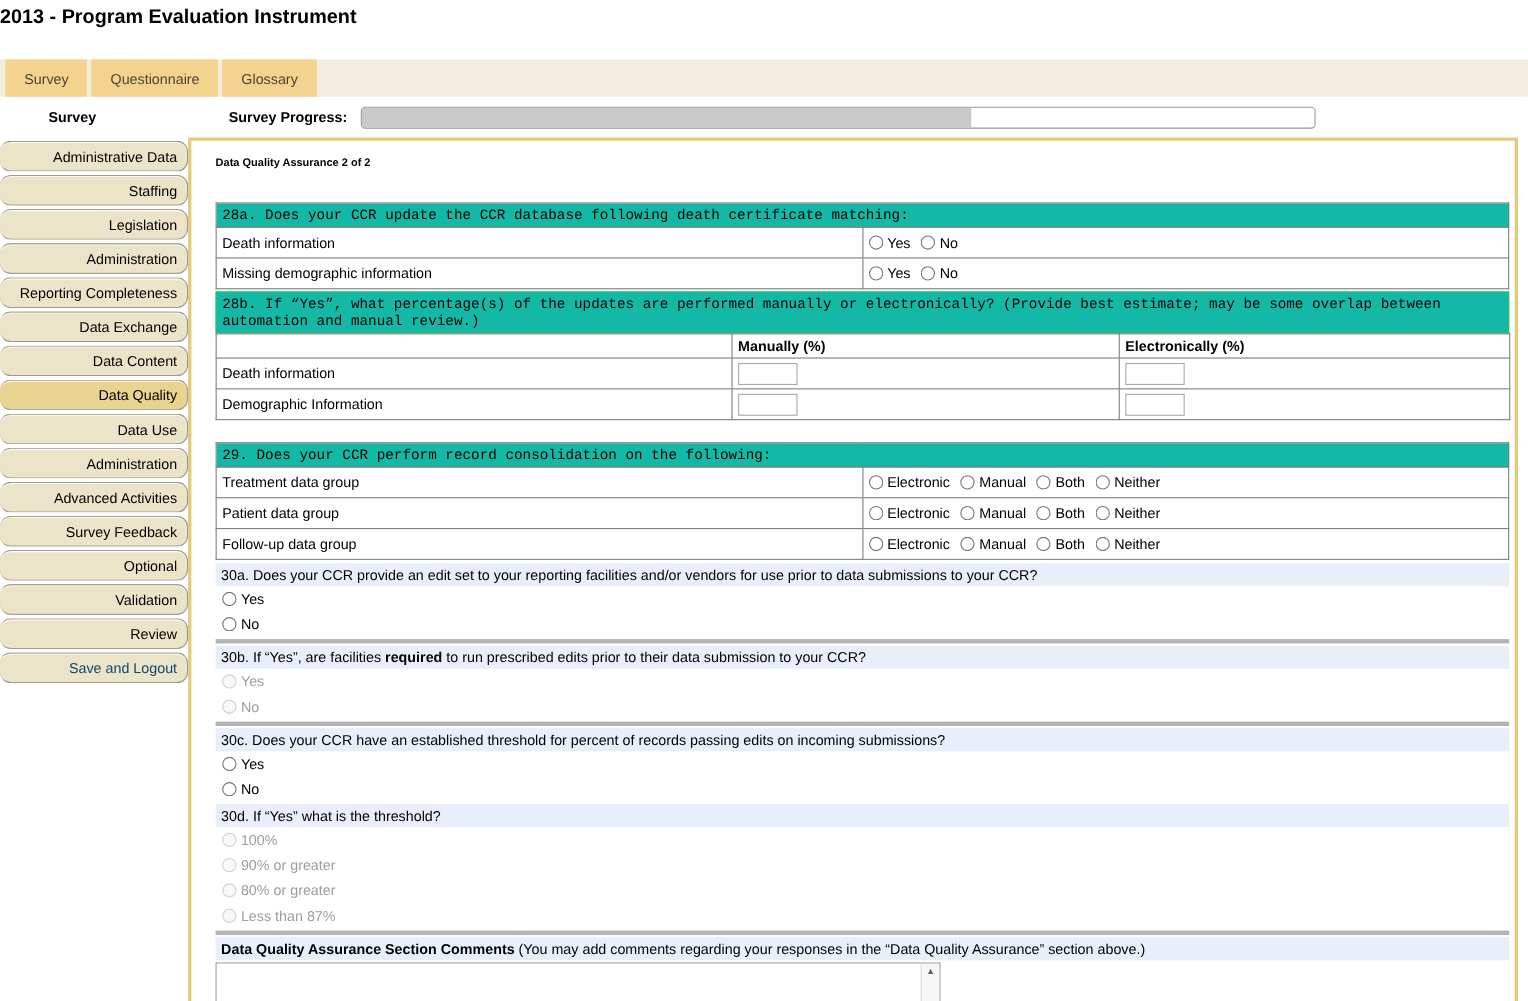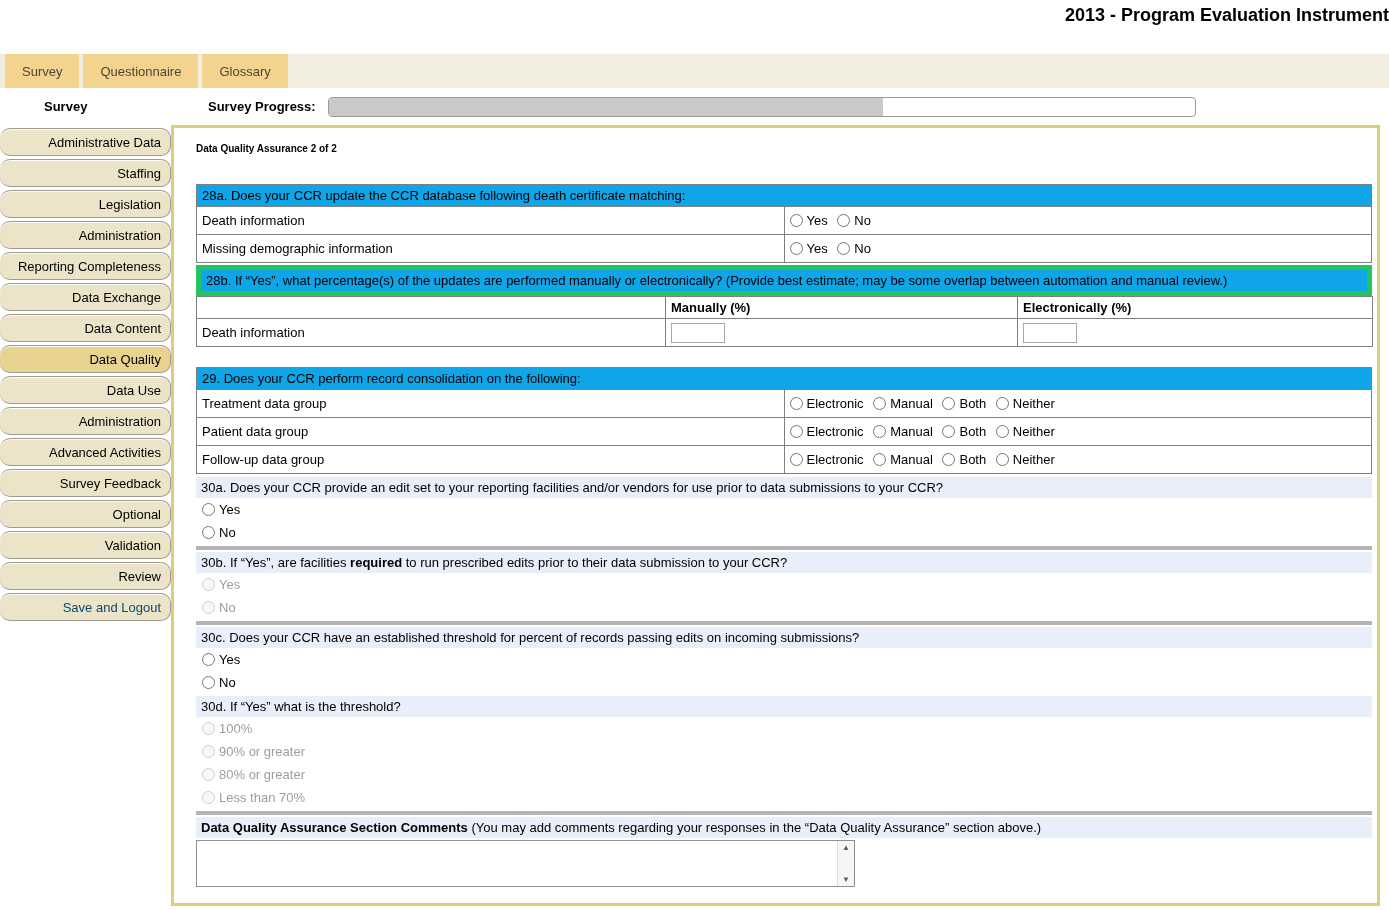--- a/index.html
+++ b/index.html
@@ -4,21 +4,21 @@
 <style>
   * { box-sizing: border-box; }
   html,body { margin:0; padding:0; }
   body {
     width:1389px; height:910px; overflow:hidden;
     background:#ffffff; color:#000;
     font-family:"Liberation Sans", sans-serif; font-size:13px;
   }
   
   .page-title {
-    text-align:right; font-size:18px; font-weight:bold;
+    text-align:left; font-size:18px; font-weight:bold;
     padding-top:5px; height:54px;
   }
   
   .tabstrip {
     height:34px; background:#f2eedf; display:flex; align-items:stretch;
     padding-left:5px;
   }
   .tab {
     background:#f4d38e; color:#4d4537; display:flex; align-items:center;
     padding:0 17px; margin-right:4px; font-size:13px; cursor:pointer;
@@ -49,24 +49,25 @@
   .main-panel {
     flex:1; margin-right:10px; border:3px solid #e2cb7d; background:#fff;
     min-height:781px; padding:15px 4px 10px 22px;
   }
   .main-title { font-weight:bold; margin:0 0 30px 0; font-size:10px; }
   .qwidth { width:1176px; }
   
   table.qtable { border-collapse:collapse; width:1176px; table-layout:fixed; }
   table.qtable td { border:1px solid #7f7f7f; padding:3px 5px; }
   td.qhead, .band {
-    background:#0ea5e9;
+    background:#14b8a6;
+    font-family:Liberation Mono, monospace;
   }
   .band {
-    border:5px solid #22c55e; padding:3px 5px; width:1176px;
+    border:1px solid #22c55e; padding:3px 5px; width:1176px;
   }
   .band2 { background:#e9eefb; padding:3px 5px; width:1176px; }
   table.qtable td.colhead { font-weight:bold; background:#fff; }
   .row-cell { height:28px; }
   .radio-inline label { margin-right:6px; white-space:nowrap; }
   input[type="radio"] { width:13px; height:13px; margin:0 4px 0 0; vertical-align:-2px; }
   input[type="text"].pct {
     width:54px; height:20px; border:1px solid #a9a9a9; padding:1px 3px;
     font-family:"Liberation Sans",sans-serif; font-size:13px;
   }
@@ -167,20 +168,25 @@
           <tr>
         <td style="width:469px;"></td>
         <td class="colhead" style="width:352px;margin-left:27px;">Manually (%)</td>
         <td class="colhead" style="width:355px;">Electronically (%)</td>
       </tr>
       <tr>
         <td class="row-cell">Death information</td>
         <td class="row-cell"><input type="text" class="pct" style=""></td>
         <td class="row-cell"><input type="text" class="pct" style=""></td>
       </tr>
+      <tr>
+        <td class="row-cell">Demographic Information</td>
+        <td class="row-cell"><input type="text" class="pct" style=""></td>
+        <td class="row-cell"><input type="text" class="pct" style=""></td>
+      </tr>
     </tbody>
       </table>
 
     <div class="gap20"></div>
 
     <table class="qtable">
       <tbody>
           <tr>
             <td class="qhead" colspan="2">29. Does your CCR perform record consolidation on the following:</td>
           </tr>
@@ -250,21 +256,21 @@
     <div class="opt-row qwidth disabled">
       <label><input type="radio" name="q30d" disabled="" style=""><span>100%</span></label>
     </div>
     <div class="opt-row qwidth disabled">
       <label><input type="radio" name="q30d" disabled="" style=""><span>90% or greater</span></label>
     </div>
     <div class="opt-row qwidth disabled">
       <label><input type="radio" name="q30d" disabled="" style=""><span>80% or greater</span></label>
     </div>
     <div class="opt-row qwidth disabled">
-      <label><input type="radio" name="q30d" disabled="" style=""><span>Less than 70%</span></label>
+      <label><input type="radio" name="q30d" disabled="" style=""><span>Less than 87%</span></label>
     </div>
 
     <div class="separator"></div>
 
     <div class="band2 qwidth comments-band"><b>Data Quality Assurance Section Comments</b><span> (You may add comments regarding your responses in the “Data Quality Assurance” section above.)</span></div>
     <div class="comment-box">
       <textarea style=""></textarea>
       <div class="fake-scrollbar">
         <span>▲</span>
         <span>▼</span>

